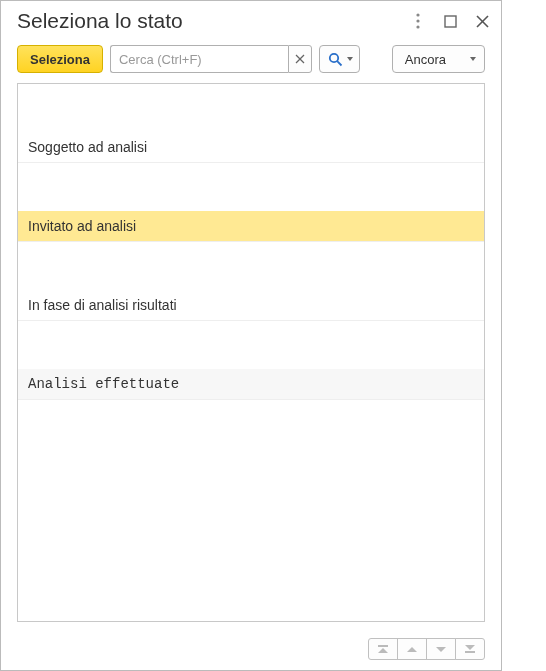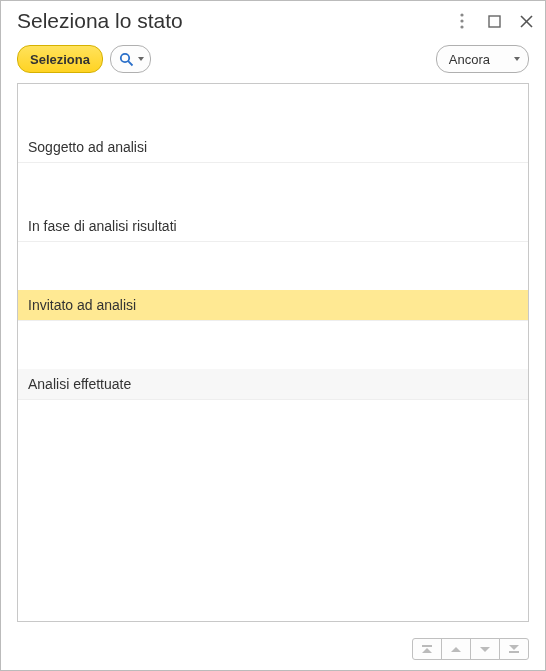--- a/index.html
+++ b/index.html
@@ -4,21 +4,21 @@
 <style>
   * { box-sizing: border-box; }
   body {
     margin: 0;
     font-family: Arial, sans-serif;
     font-size: 13px;
     color: #333;
     background: #fff;
   }
   .window {
-    width: 546px;
+    width: 502px;
     height: 671px;
     border: 1px solid #bbb;
     background: #fff;
     display: flex;
     flex-direction: column;
   }
   .titlebar {
     display: flex;
     align-items: center;
     padding: 8px 10px 4px 16px;
@@ -45,21 +45,21 @@
   }
   .toolbar {
     display: flex;
     align-items: center;
     padding: 8px 16px 10px 16px;
     gap: 7px;
   }
   .btn {
     border: 1px solid #b0b0b0;
     background: #fdfdfd;
-    border-radius: 13px;
+    border-radius: 4px;
     height: 28px;
     display: flex;
     align-items: center;
     padding: 0 12px;
     font-size: 13px;
     cursor: pointer;
     color: #333;
   }
   .btn-primary {
     background: linear-gradient(#ffe25b, #ffd323);
@@ -123,20 +123,21 @@
     font-size: 14px;
     color: #333;
     cursor: pointer;
     margin-top: 48px;
   }
   .list-item.selected {
     background: #ffe993;
   }
   .list-item.alt {
     background: #f7f7f7;
+    font-family: Liberation Mono, monospace;
   }
   .footer {
     display: flex;
     justify-content: flex-end;
     padding: 6px 16px 10px 16px;
   }
   .nav-group {
     display: flex;
   }
   .nav-btn {
@@ -196,43 +197,52 @@
             <line x1="12" y1="1" x2="1" y2="12" stroke="#555" stroke-width="1.6"></line>
           </svg>
       </div>
     </div>
   </div>
 
   <div class="toolbar">
     <div class="btn btn-primary">
       <span>Seleziona</span>
     </div>
+    <div class="search-wrap">
+      <input class="search-input" type="text" placeholder="Cerca (Ctrl+F)" style="">
+      <div class="search-clear">
+        <svg width="10" height="10" viewBox="0 0 10 10">
+            <line x1="1" y1="1" x2="9" y2="9" stroke="#666" stroke-width="1.3"></line>
+            <line x1="9" y1="1" x2="1" y2="9" stroke="#666" stroke-width="1.3"></line>
+          </svg>
+      </div>
+    </div>
     <div class="btn btn-search">
       <svg width="15" height="15" viewBox="0 0 15 15">
           <circle cx="6" cy="6" r="4.2" fill="none" stroke="#2a6fc9" stroke-width="1.8"></circle>
           <line x1="9.2" y1="9.2" x2="13.5" y2="13.5" stroke="#2a6fc9" stroke-width="1.8"></line>
         </svg>
       <span class="caret-down"></span>
     </div>
     <div class="spacer"></div>
     <div class="btn btn-ancora">
       <span>Ancora</span>
       <span class="caret-down"></span>
     </div>
   </div>
 
   <div class="list-container">
     <div class="list-item">
       <span>Soggetto ad analisi</span>
     </div>
+    <div class="list-item selected">
+      <span>Invitato ad analisi</span>
+    </div>
     <div class="list-item">
       <span>In fase di analisi risultati</span>
-    </div>
-    <div class="list-item selected">
-      <span>Invitato ad analisi</span>
     </div>
     <div class="list-item alt">
       <span>Analisi effettuate</span>
     </div>
   </div>
 
   <div class="footer">
     <div class="nav-group">
       <div class="nav-btn">
         <div class="tri-bar-top">

